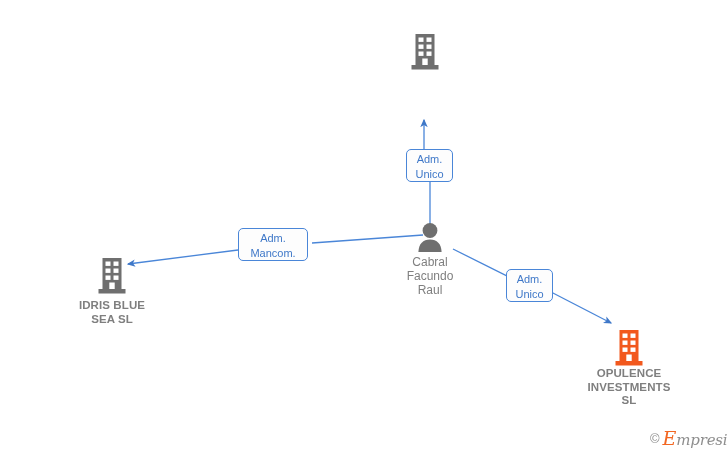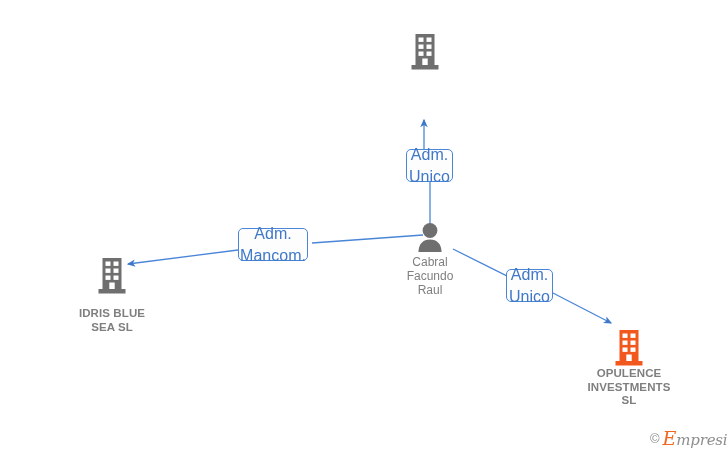--- a/index.html
+++ b/index.html
@@ -52,27 +52,27 @@
     display: block;
     line-height: 0;
   }
   .rel-box {
     position: absolute;
     box-sizing: border-box;
     border: 1px solid #4a86d8;
     border-radius: 5px;
     background: #fdfdfd;
     color: #3f78c8;
-    font-size: 16px;
+    font-size: 11px;
     line-height: 1.35;
     text-align: center;
     display: flex;
     flex-direction: column;
     align-items: center;
-    justify-content: center;
+    justify-content: flex-start;
     white-space: pre-line;
     padding: 2px 4px;
   }
   .watermark {
     position: absolute;
     display: flex;
     align-items: center;
     gap: 3px;
   }
   .wm-c {
@@ -165,21 +165,21 @@
         <rect x="1.5" y="32" width="27" height="4.5" fill="#6f6f6f"></rect>
         <rect x="8.5" y="4.5" width="5" height="4.4" fill="#ffffff"></rect>
         <rect x="16.5" y="4.5" width="5" height="4.4" fill="#ffffff"></rect>
         <rect x="8.5" y="11.5" width="5" height="4.4" fill="#ffffff"></rect>
         <rect x="16.5" y="11.5" width="5" height="4.4" fill="#ffffff"></rect>
         <rect x="8.5" y="18.5" width="5" height="4.4" fill="#ffffff"></rect>
         <rect x="16.5" y="18.5" width="5" height="4.4" fill="#ffffff"></rect>
         <rect x="12.3" y="25.5" width="5.4" height="6.5" fill="#ffffff"></rect>
       </svg>
     </span>
-    <div class="node-label company-label" style="margin-top:12px;">IDRIS BLUE
+    <div class="node-label company-label" style="margin-top:4px;">IDRIS BLUE
 SEA  SL</div>
   </div>
 
   <div class="rel-box" style="left:506px; top:269px; width:47px; height:33px;">
     <span>Adm.
 Unico</span>
   </div>
 
   <div class="node" style="left:568px; top:329px; width:122px;">
     <span class="icon-wrap">

